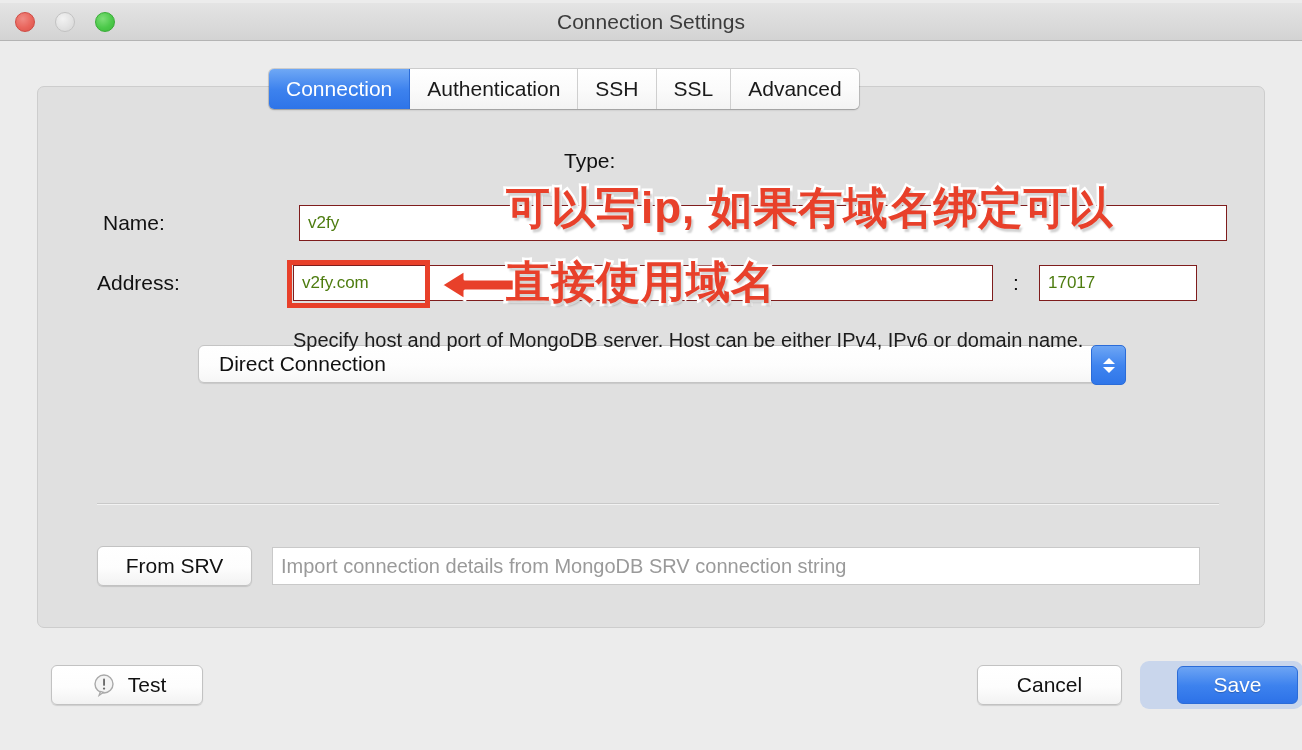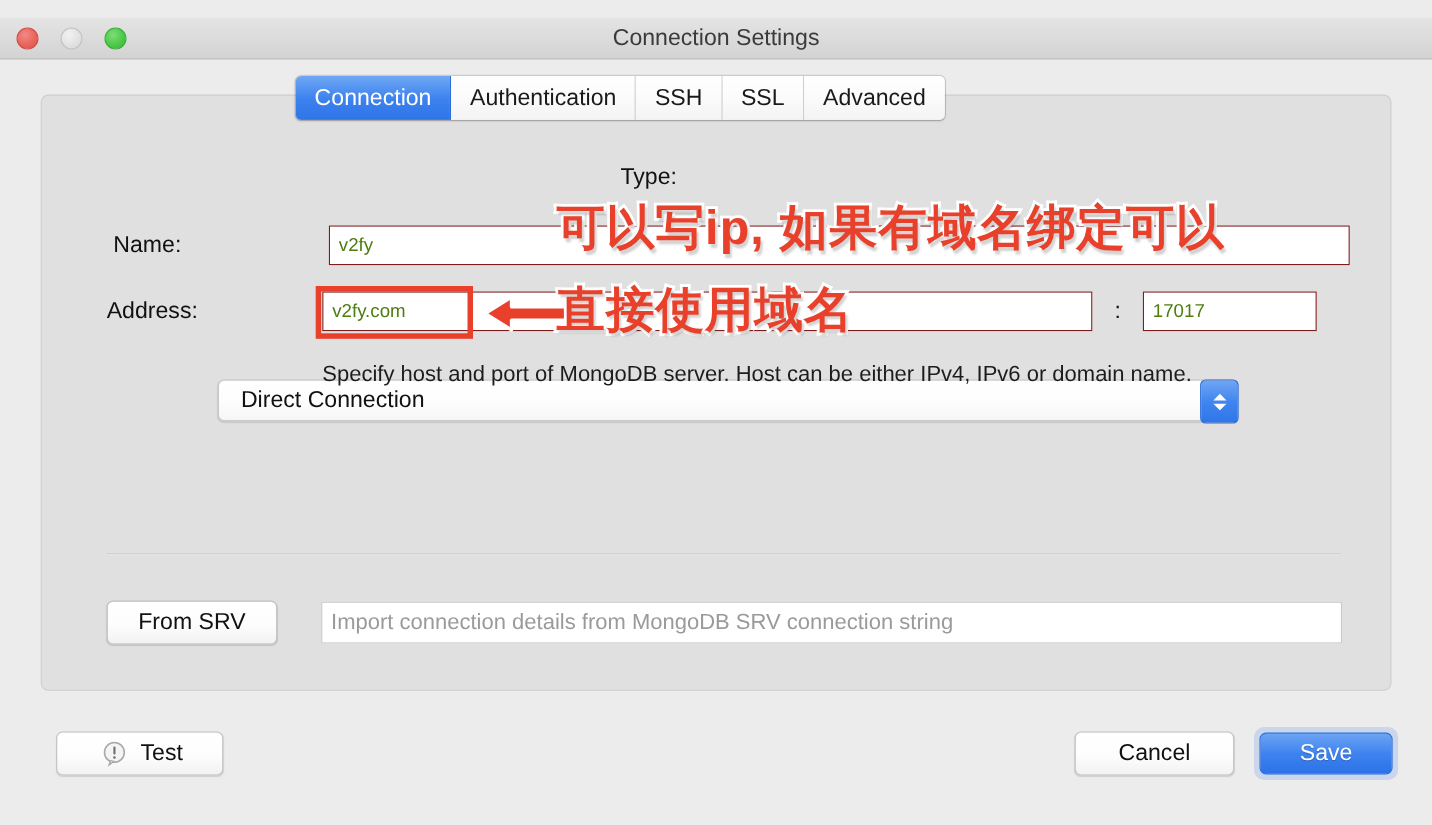--- a/index.html
+++ b/index.html
@@ -12,21 +12,21 @@
     background: #ececec;
     font-family: "Liberation Sans", sans-serif;
     overflow: hidden;
     position: relative;
     -webkit-font-smoothing: antialiased;
   }
 
   
   .titlebar {
     position: absolute;
-    left: 0; top: 16px;
+    left: 0; top: 3px;
     width: 1302px;
     height: 38px;
     background: linear-gradient(to bottom, #e4e4e4 0%, #d3d3d3 100%);
     border-bottom: 1px solid #b4b4b4;
     box-sizing: border-box;
   }
   .title-text {
     position: absolute;
     left: 0; top: 0;
     width: 1302px;
@@ -206,21 +206,21 @@
     display: flex;
     align-items: center;
     justify-content: center;
     box-sizing: border-box;
     cursor: default;
     white-space: nowrap;
   }
   .btn-srv {
     width: 155px;
     height: 40px;
-    margin-right: 40px;
+    margin-right: 20px;
     text-align: right;
   }
   .srv-input {
     width: 928px;
     height: 38px;
     background: #ffffff;
     border: 1px solid #c9c9c9;
     box-sizing: border-box;
     display: flex;
     align-items: center;
@@ -255,20 +255,21 @@
     position: absolute;
     left: 1140px;
     top: 661px;
     width: 131px;
     height: 48px;
     border-radius: 9px;
     background: #c9d6ec;
     display: flex;
     align-items: center;
     justify-content: center;
+    padding-left: 32px;
   }
   .btn-save {
     width: 121px;
     height: 38px;
     border-radius: 6px;
     background: linear-gradient(to bottom, #6ca4f4 0%, #3d82ee 52%, #2d72e8 100%);
     border: 1px solid #2b6cd8;
     color: #ffffff;
     font-size: 21px;
     display: flex;

